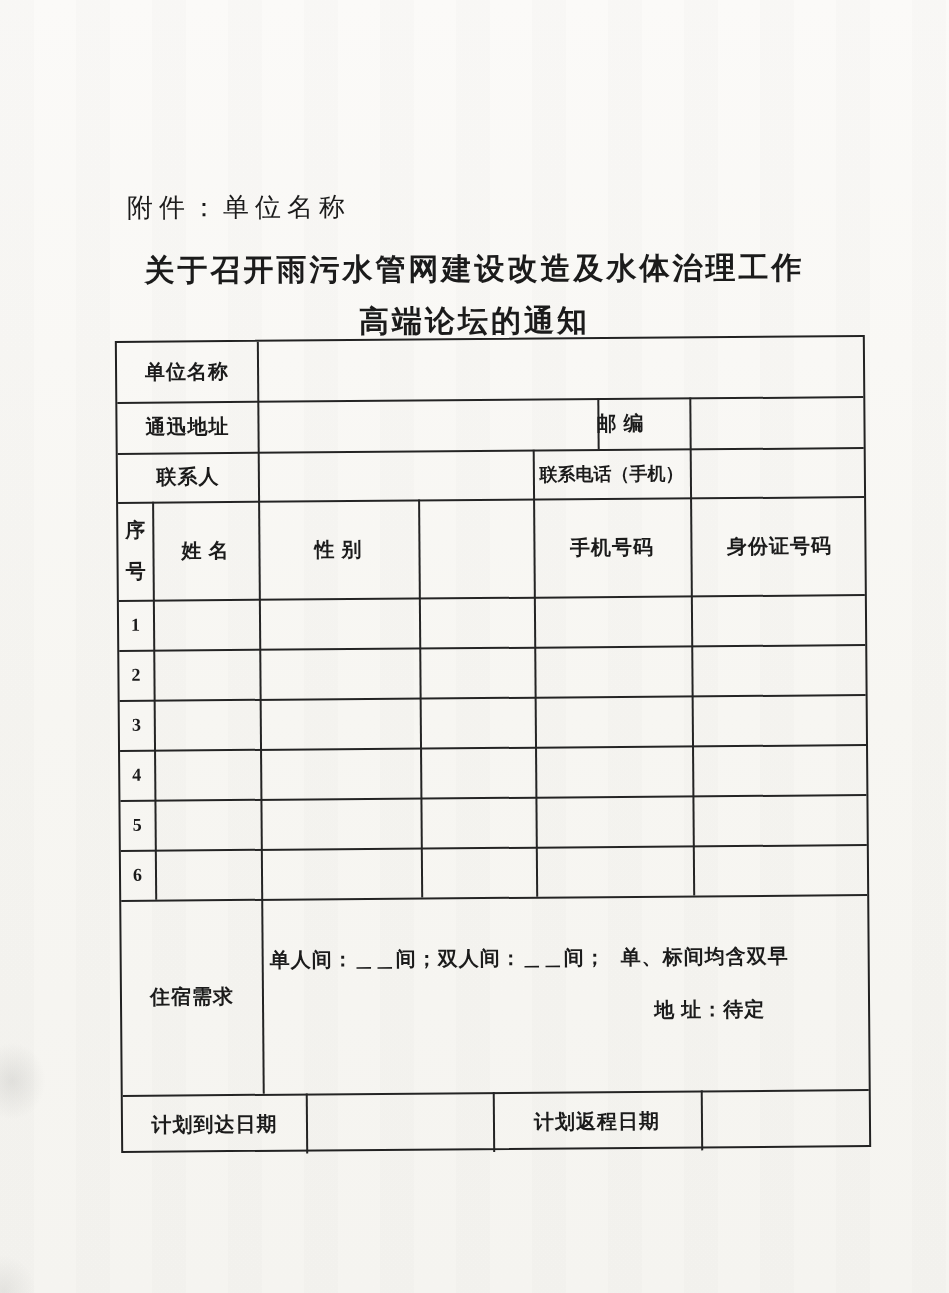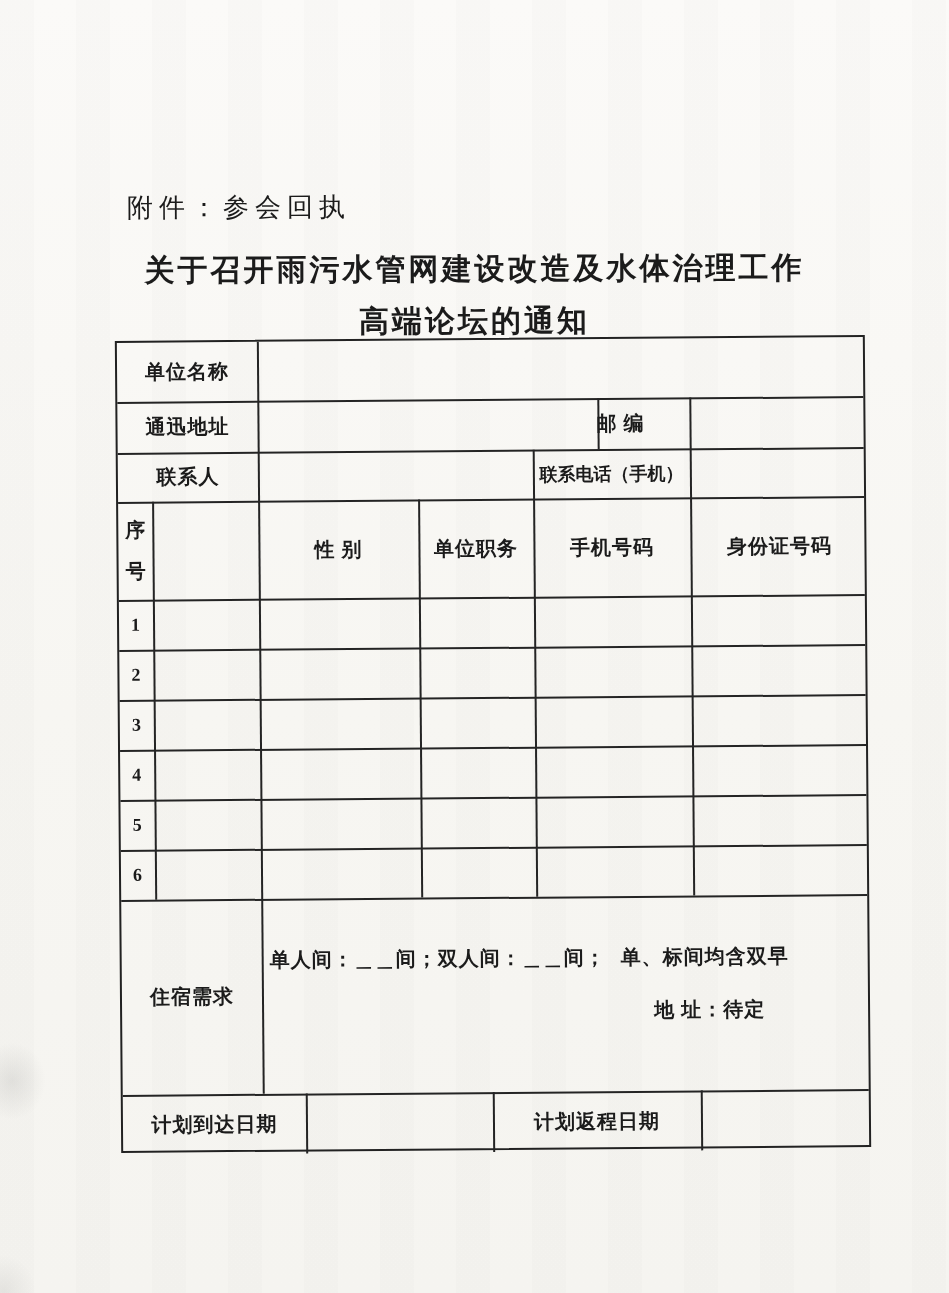--- a/index.html
+++ b/index.html
@@ -49,21 +49,21 @@
   .smudge.s1{left:-6px;top:1042px;width:52px;height:78px;
     background:radial-gradient(ellipse at 35% 50%, rgba(90,90,90,0.12), rgba(90,90,90,0) 70%);}
   .smudge.s2{left:-10px;top:1255px;width:46px;height:60px;
     background:radial-gradient(ellipse at 30% 60%, rgba(100,100,100,0.10), rgba(100,100,100,0) 70%);}
 </style>
 </head>
 <body>
 
 <div class="page">
 
-  <div class="attachment-line">附件：参会回执</div>
+  <div class="attachment-line">附件：单位名称</div>
 
   <div class="title l1">关于召开雨污水管网建设改造及水体治理工作</div>
   <div class="title l2">高端论坛的通知</div>
 
   <div class="form-table">
 
     <div class="hl" style="top:59px"></div>
     <div class="hl" style="top:110px"></div>
     <div class="hl" style="top:159px"></div>
     <div class="hl" style="top:257px"></div>
@@ -95,22 +95,22 @@
 
     <div class="cell" style="left:0;top:110px;width:140px;height:49px">联系人</div>
     <div class="cell" style="left:140px;top:110px;width:275px;height:49px"></div>
     <div class="cell small" style="left:415px;top:110px;width:157px;height:49px">联系电话（手机）</div>
     <div class="cell" style="left:572px;top:110px;width:178px;height:49px"></div>
 
     <div class="cell seq-head" style="left:0;top:159px;width:34px;height:98px">
       <span>序</span>
       <span>号</span>
     </div>
+    <div class="cell" style="left:34px;top:159px;width:106px;height:98px">姓  名</div>
     <div class="cell" style="left:140px;top:159px;width:160px;height:98px">性  别</div>
-    <div class="cell" style="left:300px;top:159px;width:115px;height:98px">单位职务</div>
     <div class="cell" style="left:415px;top:159px;width:157px;height:98px">手机号码</div>
     <div class="cell" style="left:572px;top:159px;width:178px;height:98px">身份证号码</div>
 
     <div class="cell row-num" style="left:0;top:257px;width:34px;height:50px">1</div>
     <div class="cell row-num" style="left:0;top:307px;width:34px;height:50px">2</div>
     <div class="cell row-num" style="left:0;top:357px;width:34px;height:50px">3</div>
     <div class="cell row-num" style="left:0;top:407px;width:34px;height:50px">4</div>
     <div class="cell row-num" style="left:0;top:457px;width:34px;height:50px">5</div>
     <div class="cell row-num" style="left:0;top:507px;width:34px;height:50px">6</div>
 

